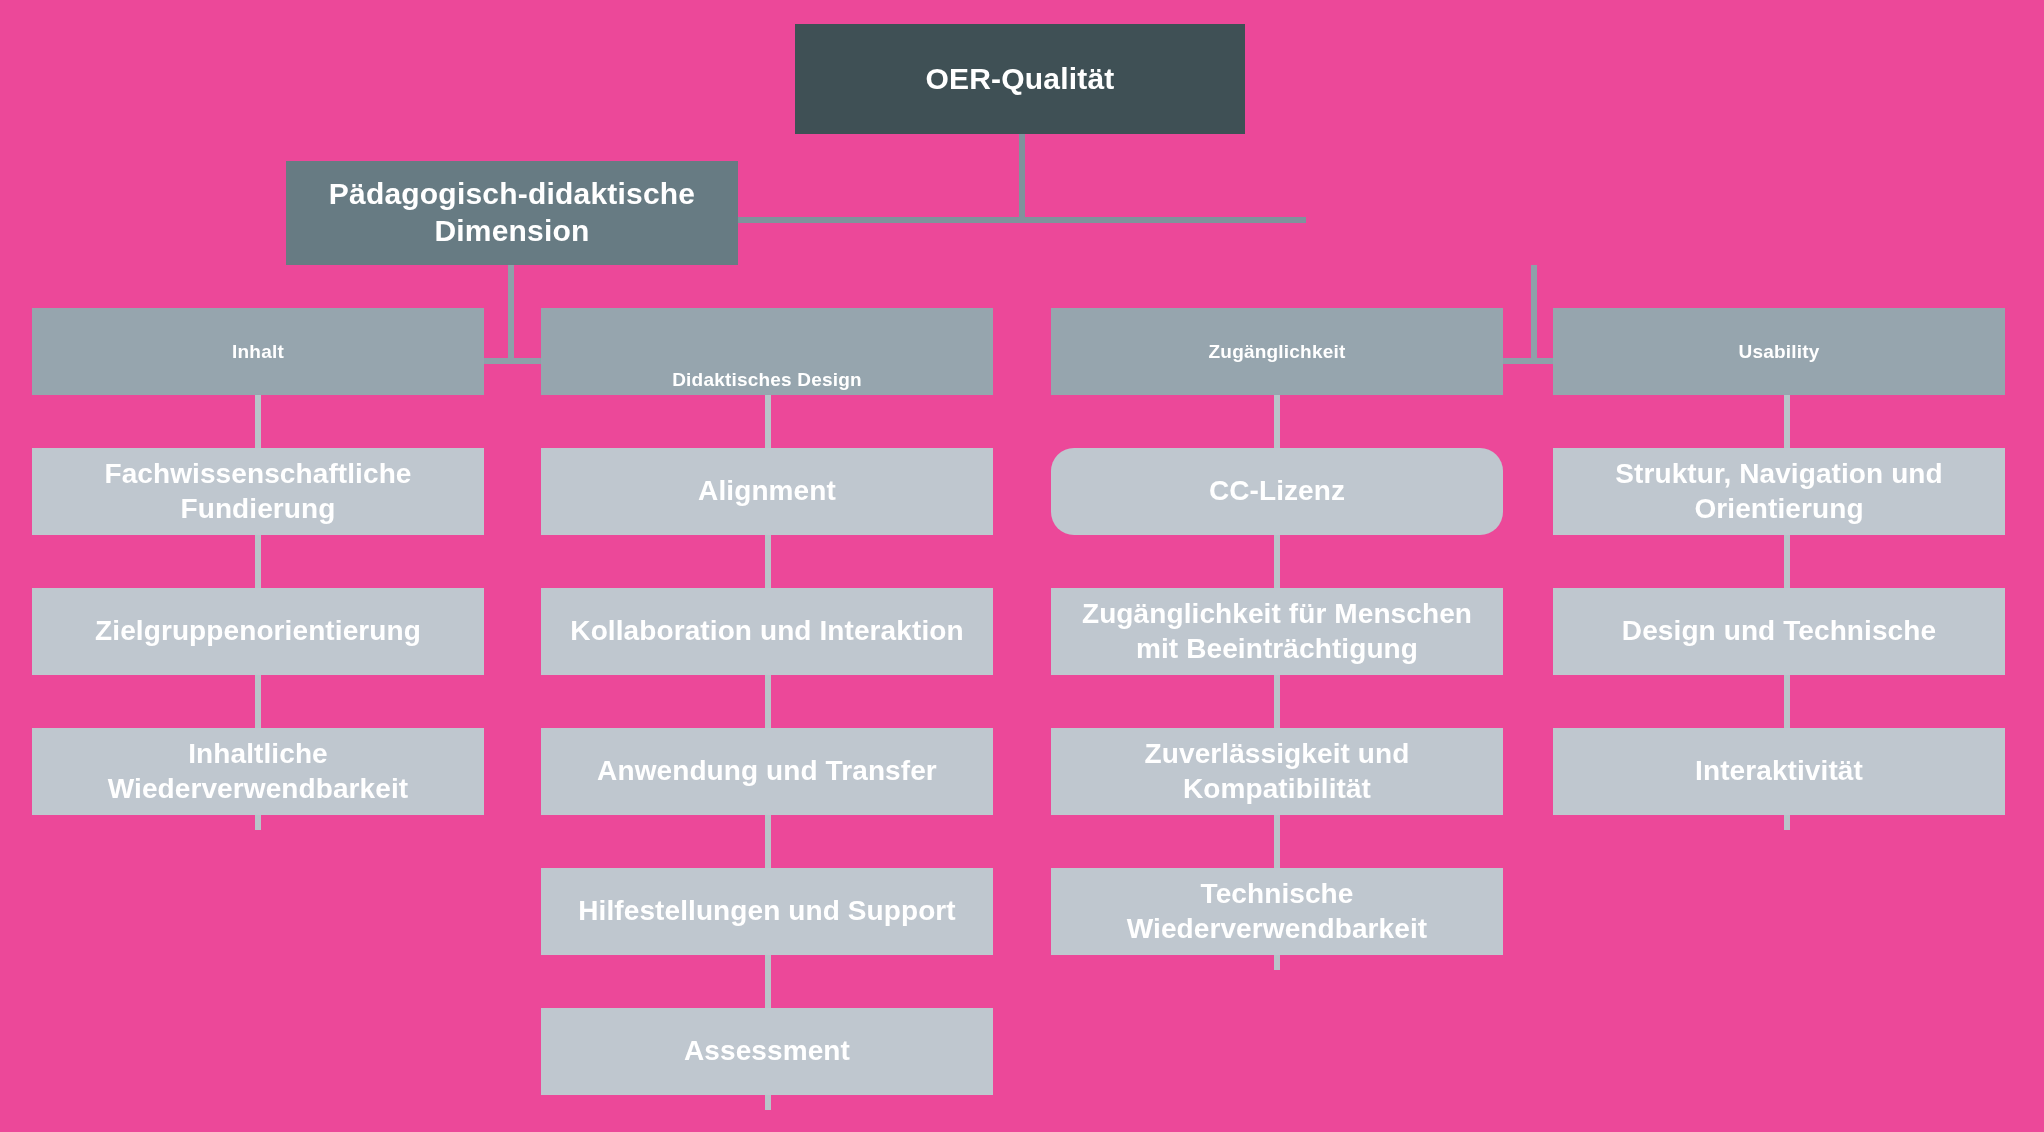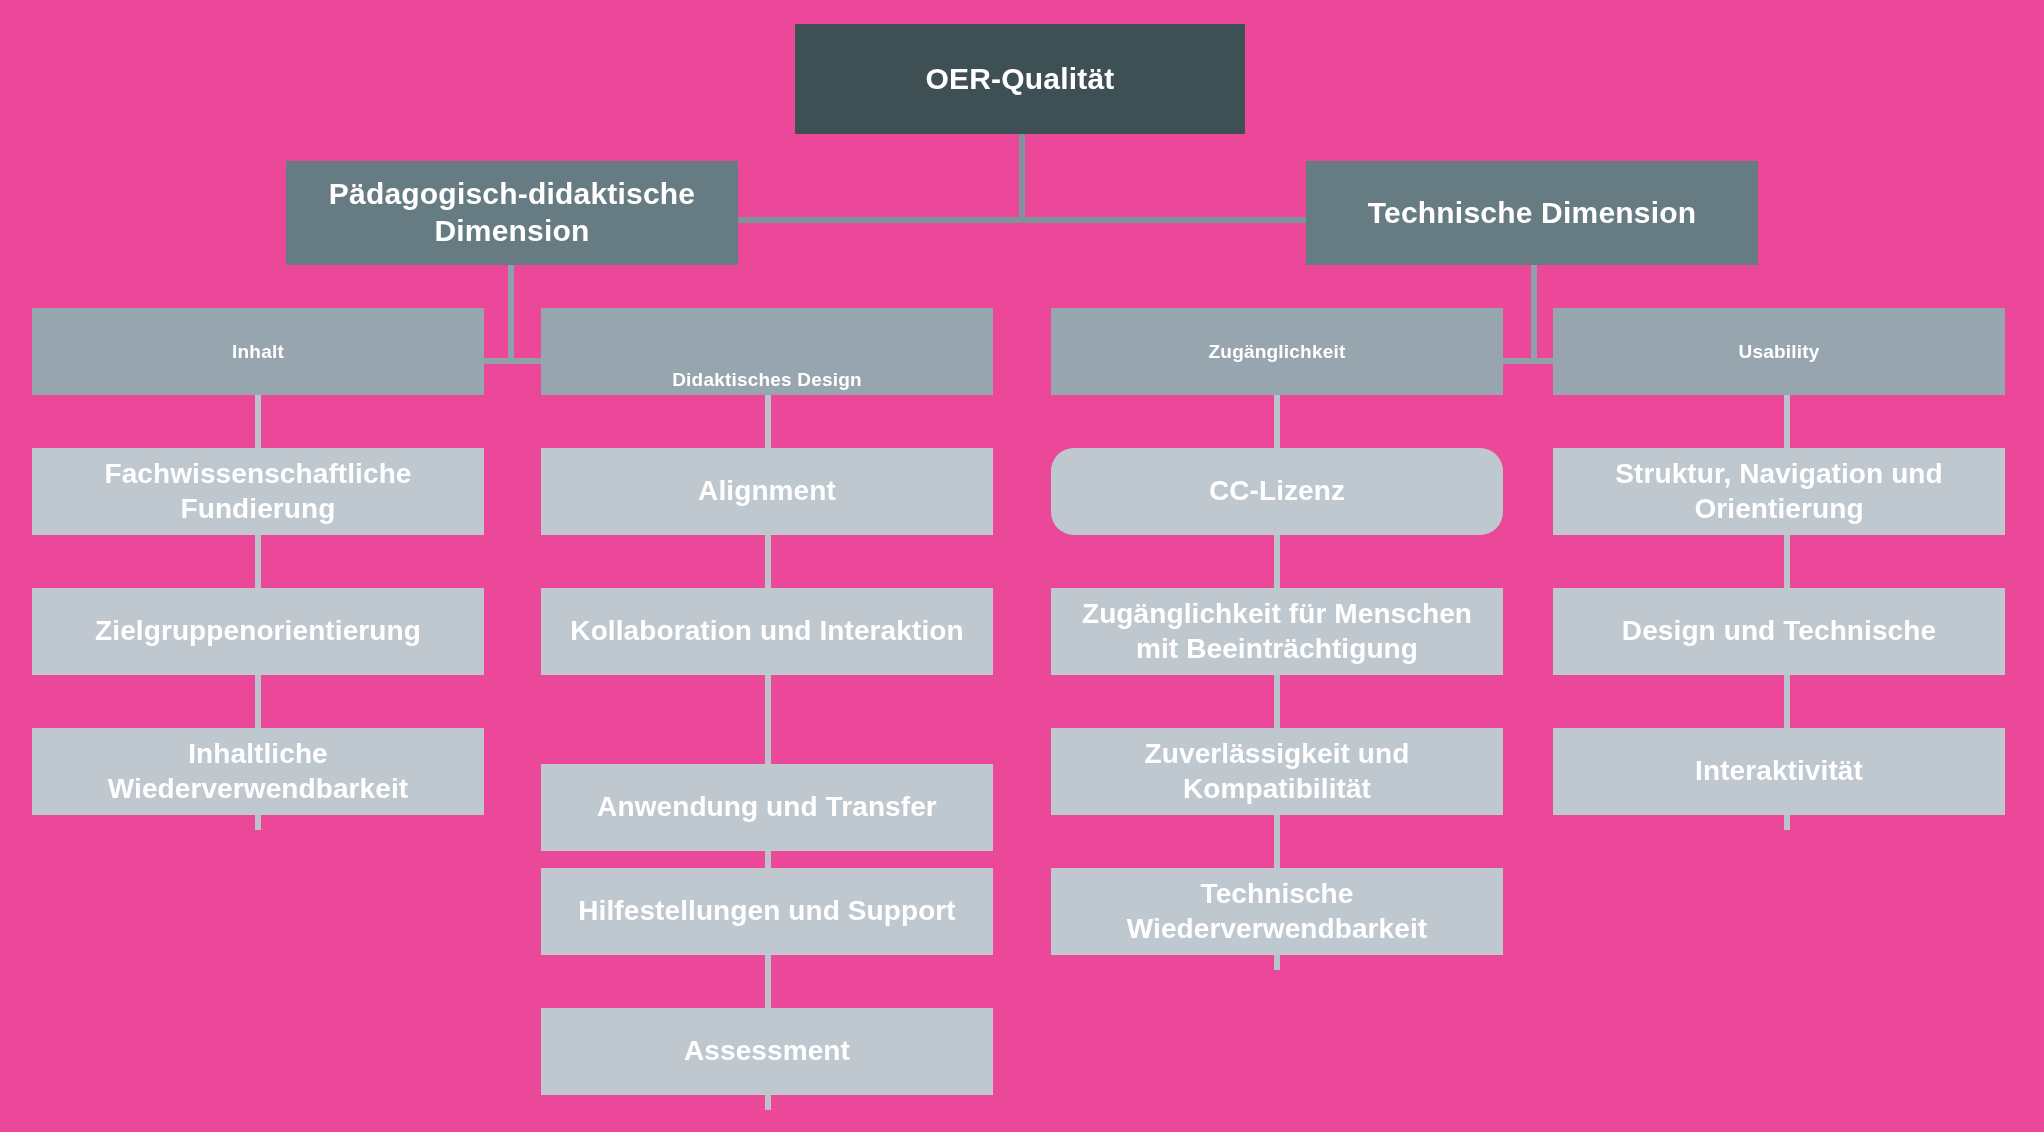--- a/index.html
+++ b/index.html
@@ -84,23 +84,20 @@
   <div class="conn v light" style="left:1784px; top:395px; width:6px; height:435px;"></div>
 
   <div class="node root" style="left:795px; top:24px; width:450px; height:110px;">
     <span>OER-Qualität</span>
   </div>
 
   <div class="node dim" style="left:286px; top:161px; width:452px; height:104px;">
     <span>Pädagogisch-didaktische Dimension</span>
   </div>
 
-  <div class="node dim" style="left:1306px; top:161px; width:452px; height:104px;">
-    <span>Technische Dimension</span>
-  </div>
 
   <div class="node cat" style="left:32px; top:308px; width:452px; height:87px;">
     <span>Inhalt</span>
   </div>
 
   <div class="node cat" style="left:541px; top:308px; width:452px; height:87px;align-items:flex-end;">
     <span>Didaktisches Design</span>
   </div>
 
   <div class="node cat" style="left:1051px; top:308px; width:452px; height:87px;">
@@ -120,21 +117,21 @@
   <div class="node leaf" style="left:32px; top:728px; width:452px; height:87px;">
     <span>Inhaltliche Wiederverwendbarkeit</span>
   </div>
 
   <div class="node leaf" style="left:541px; top:448px; width:452px; height:87px;">
     <span>Alignment</span>
   </div>
   <div class="node leaf" style="left:541px; top:588px; width:452px; height:87px;">
     <span>Kollaboration und Interaktion</span>
   </div>
-  <div class="node leaf" style="left:541px; top:764px; width:452px; height:87px;">
+  <div class="node leaf" style="left:541px; top:728px; width:452px; height:87px;">
     <span>Anwendung und Transfer</span>
   </div>
   <div class="node leaf" style="left:541px; top:868px; width:452px; height:87px;">
     <span>Hilfestellungen und Support</span>
   </div>
   <div class="node leaf" style="left:541px; top:1008px; width:452px; height:87px;">
     <span>Assessment</span>
   </div>
 
   <div class="node leaf" style="left:1051px; top:448px; width:452px; height:87px;border-radius:23px;">

